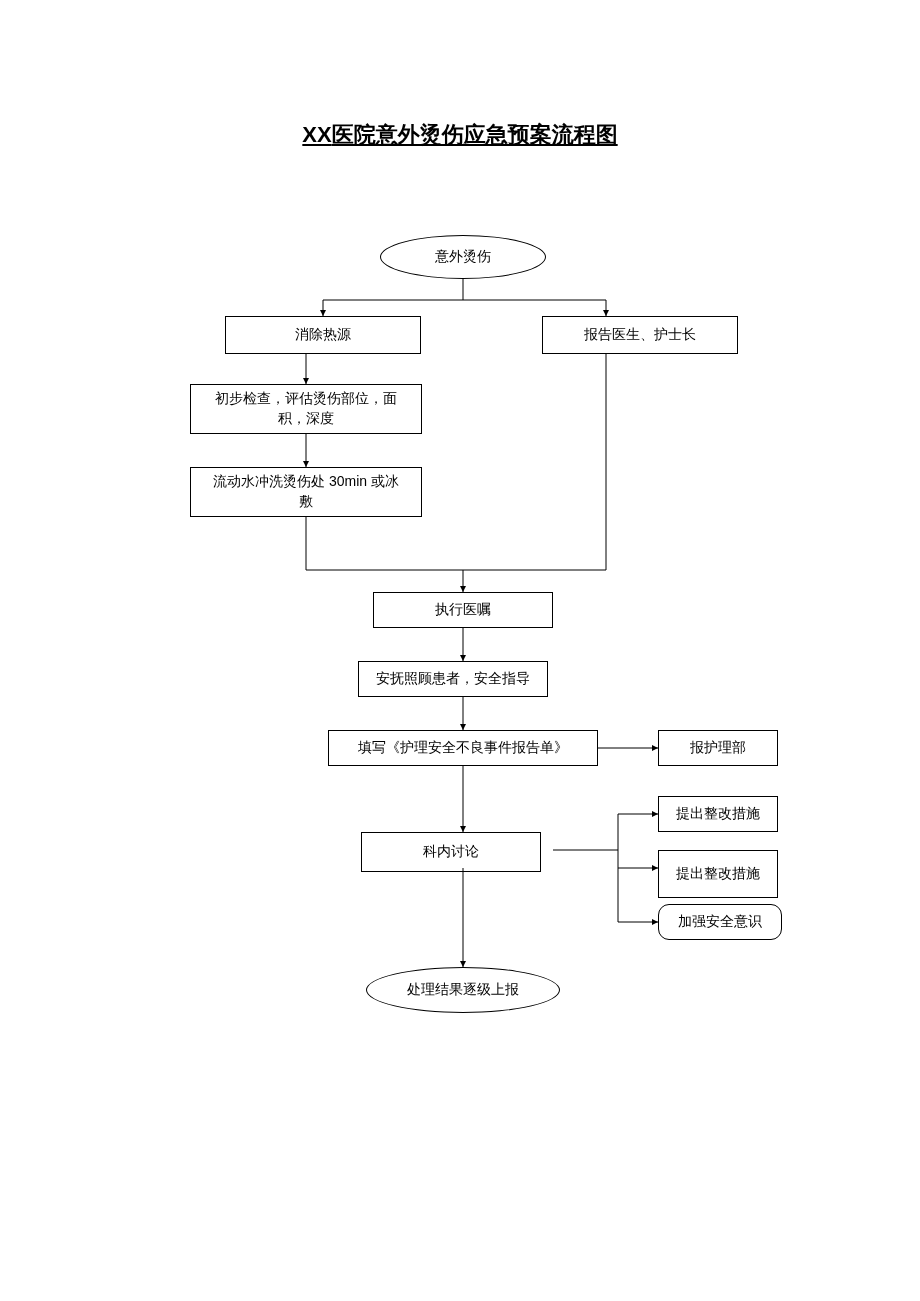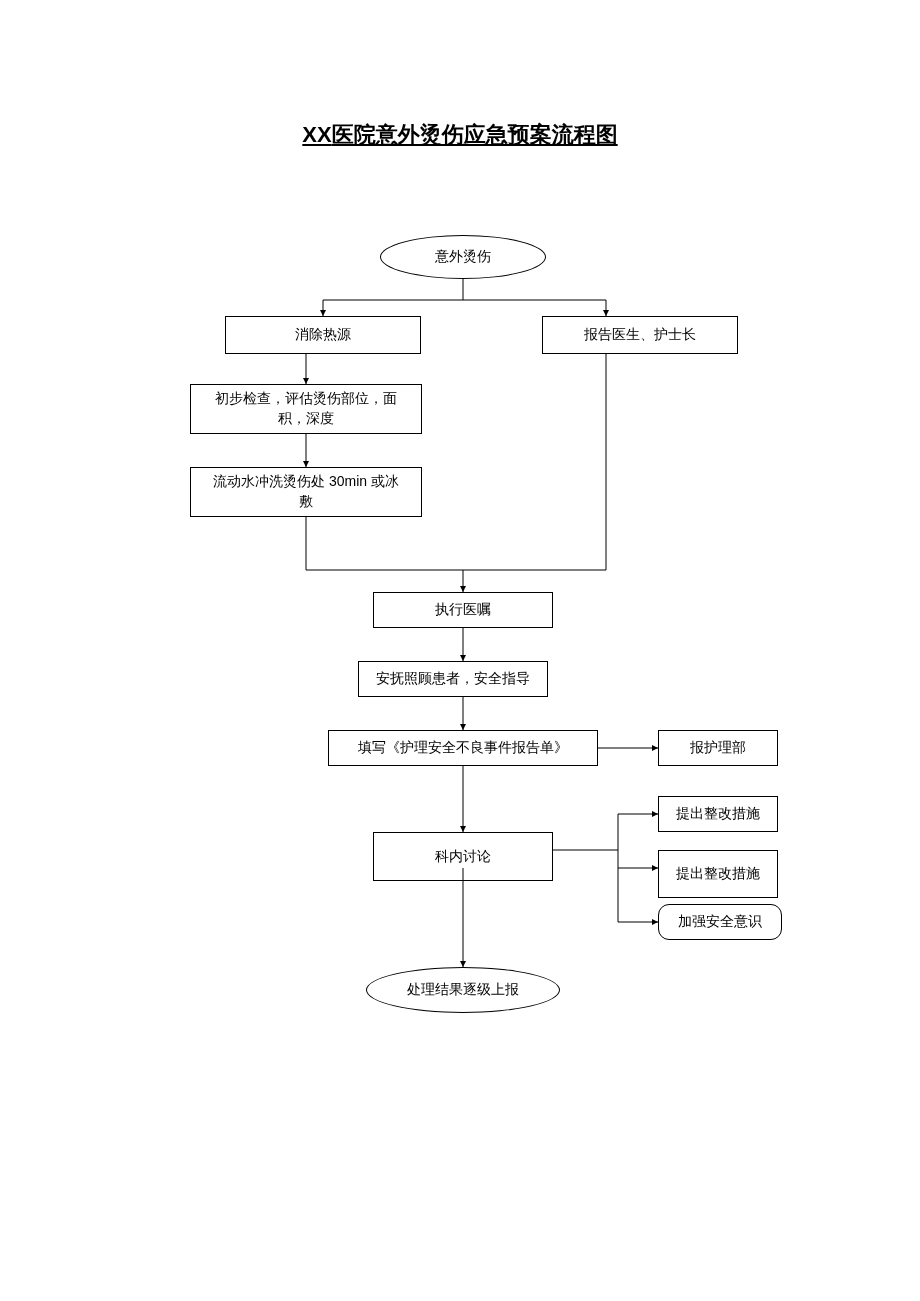--- a/index.html
+++ b/index.html
@@ -59,21 +59,21 @@
 敷</div>
 
 <div class="node" style="left:373px; top:592px; width:180px; height:36px;">执行医嘱</div>
 
 <div class="node" style="left:358px; top:661px; width:190px; height:36px;">安抚照顾患者，安全指导</div>
 
 <div class="node" style="left:328px; top:730px; width:270px; height:36px;">填写《护理安全不良事件报告单》</div>
 
 <div class="node" style="left:658px; top:730px; width:120px; height:36px;">报护理部</div>
 
-<div class="node" style="left:373px; top:832px; width:180px; height:49px;">科内讨论</div>
+<div class="node" style="left:361px; top:832px; width:180px; height:40px;">科内讨论</div>
 
 <div class="node" style="left:658px; top:796px; width:120px; height:36px;">提出整改措施</div>
 <div class="node" style="left:658px; top:850px; width:120px; height:48px;">提出整改措施</div>
 <div class="node" style="left:658px; top:904px; width:124px; height:36px;border-radius:11px;">加强安全意识</div>
 
 <div class="node ellipse" style="left:366px; top:967px; width:194px; height:46px;">处理结果逐级上报</div>
 
 <svg class="arrows">
   <defs>
     <marker id="ah" markerWidth="8" markerHeight="8" refX="6" refY="3" orient="auto">

